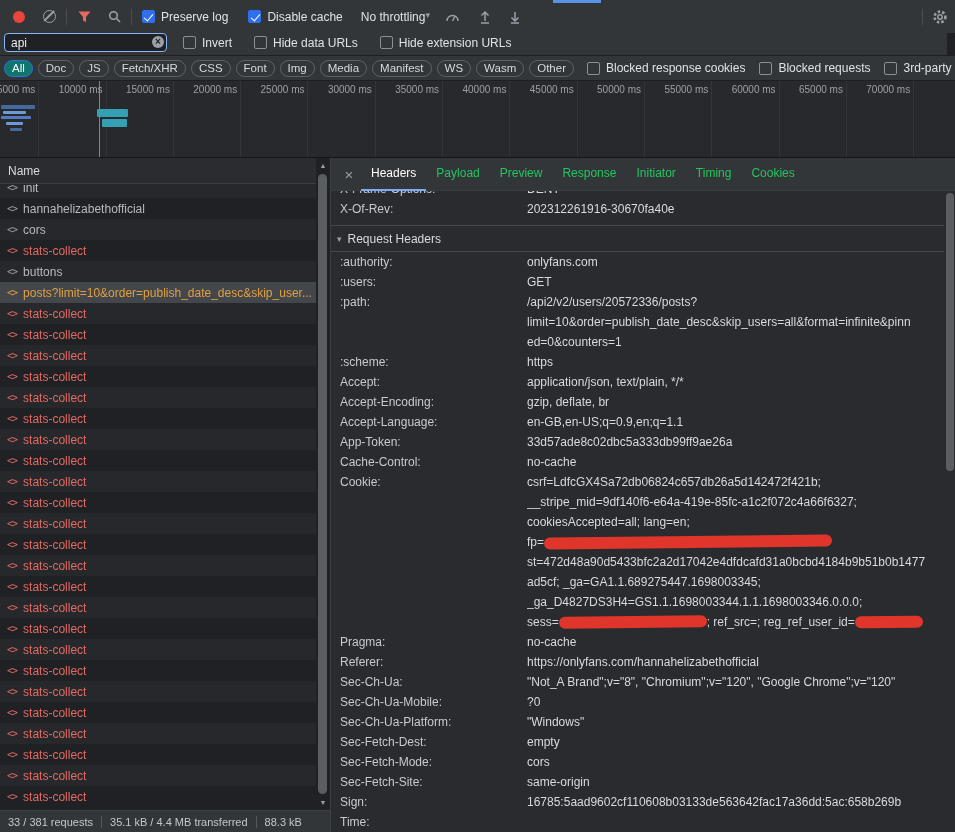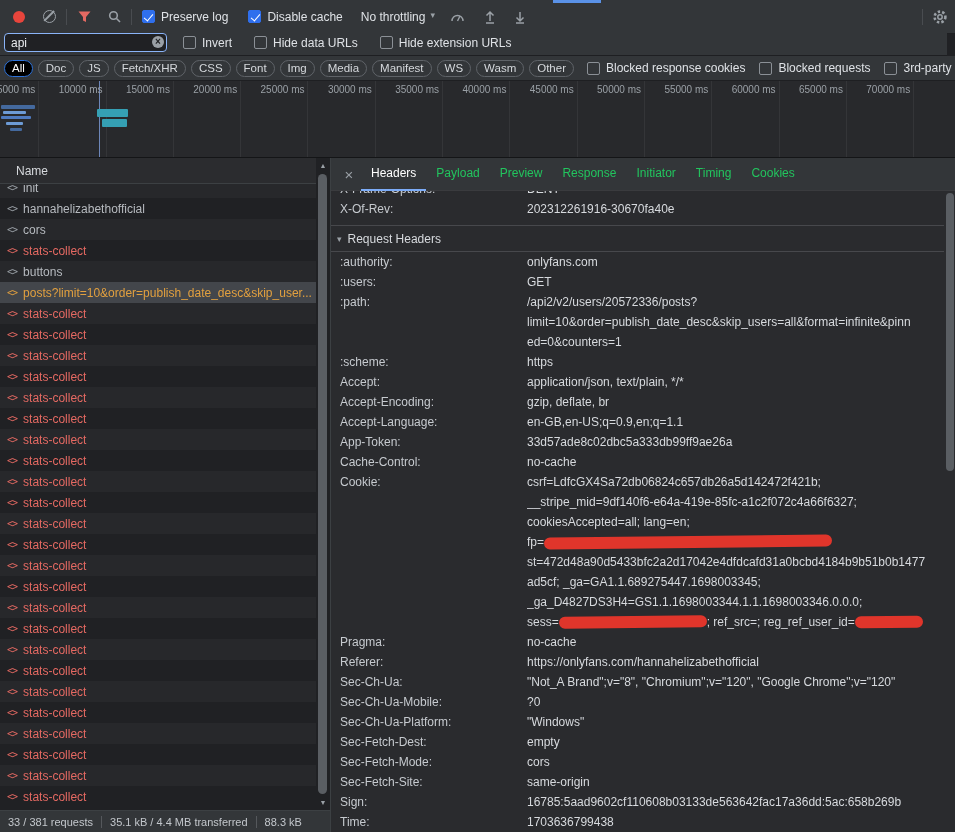--- a/index.html
+++ b/index.html
@@ -14,55 +14,55 @@
   .tb-btn{display:inline-flex;align-items:center;justify-content:center;width:22px;height:22px;cursor:pointer;flex:none}
   .rec-dot{width:12px;height:12px;border-radius:50%;background:#e8453c}
   .no-sign{position:relative;width:13px;height:13px;border:1.5px solid #9aa0a6;border-radius:50%}
   .no-sign::after{content:"";position:absolute;left:-2px;top:4.2px;width:14px;height:1.5px;background:#9aa0a6;transform:rotate(-45deg)}
   .sep{width:1px;height:16px;background:#494c50;margin:0 6px;flex:none}
   .cb-label{display:inline-flex;align-items:center;gap:6px;cursor:pointer;white-space:nowrap}
   .checkbox{width:13px;height:13px;border:1.5px solid #8b9096;border-radius:2px;position:relative;flex:none;background:transparent}
   .checkbox.checked{background:#2f6fed;border-color:#2f6fed}
   .checkbox.checked::after{content:"";position:absolute;left:3.4px;top:0.6px;width:4px;height:8px;
     border:solid #fff;border-width:0 1.8px 1.8px 0;transform:rotate(40deg)}
-  .dropdown{display:inline-flex;align-items:flex-start;gap:5px;cursor:pointer;white-space:nowrap}
+  .dropdown{display:inline-flex;align-items:flex-start;cursor:pointer;white-space:nowrap}
   .caret{color:#9aa0a6;font-size:9px}
   .tb-right{margin-left:auto;display:flex;align-items:center;padding-right:4px}
 
   
   .filterbar{position:absolute;top:30px;left:0;right:8px;height:26px;background:#333639;
     border-bottom:1px solid #1e1f22;display:flex;align-items:center;color:#dfe2e6}
   .filter-wrap{position:relative;margin-left:4px;width:163px;height:19px;flex:none}
   .filter-input{width:100%;height:100%;background:#202124;border:1px solid #8ab4f8;border-radius:4px;
     color:#e8eaed;font:12px "Liberation Sans",sans-serif;padding:0 18px 0 6px;outline:none}
   .clear-x{position:absolute;right:3px;top:3px;width:12px;height:12px;border-radius:50%;background:#9aa0a6;
     color:#202124;font-size:10px;line-height:12px;text-align:center;cursor:pointer;font-weight:bold}
 
   
   .chipsbar{position:absolute;top:56px;left:0;right:0;height:25px;background:#333639;
     border-bottom:1px solid #1e1f22;display:flex;align-items:center;color:#dfe2e6}
   .chips{display:flex;align-items:center;gap:5px;margin-left:4px}
   .chip{padding:1.5px 7px;border:1px solid #5f6368;border-radius:9px;font-size:11.5px;color:#d5d8dc;
     cursor:pointer;white-space:nowrap}
-  .chip.selected{background:#000000;border-color:#2d72d9;color:#fff}
+  .chip.selected{background:#0f766e;border-color:#2d72d9;color:#fff}
   .chip-cbs{display:flex;align-items:center;gap:14px;margin-left:13px}
 
   
   .overview{position:absolute;top:81px;left:0;right:0;height:77px;background:#28292c;
     border-bottom:1px solid #141517;overflow:hidden}
   .ov-cell{position:absolute;top:0;bottom:0;border-right:1px solid rgba(255,255,255,.06)}
   .ov-label{position:absolute;top:3px;right:3px;font-size:10px;color:#9aa0a6;white-space:nowrap}
   .ov-bar{position:absolute;border-radius:1px}
   .ov-cursor{position:absolute;left:99px;top:0;bottom:0;width:1px;background:#6d86b8}
 
   
   .main{position:absolute;top:158px;left:0;right:0;bottom:0}
   .left{position:absolute;left:0;top:0;width:330px;bottom:0}
   .list-header{position:absolute;top:0;left:0;right:0;height:26px;background:#2b2c2f;
-    border-bottom:1px solid #3c4043;display:flex;align-items:center;padding-left:16px;color:#d7dade}
+    border-bottom:1px solid #3c4043;display:flex;align-items:center;padding-left:8px;color:#d7dade}
   .rows-clip{position:absolute;top:26px;left:0;right:14px;bottom:22px;overflow:hidden;background:#202124}
   #rows{margin-top:-7px}
   .row{height:21px;display:flex;align-items:center;padding-left:7px;gap:6px;cursor:pointer}
   .row:nth-child(odd){background:#27282b}
   .ric{font-family:"DejaVu Sans Mono",monospace;font-size:10px;letter-spacing:-1px;flex:none}
   .rlabel{white-space:nowrap;overflow:hidden;flex:1}
   .r-normal{color:#b6babf}.r-normal .ric{color:#9aa0a6}
   .r-error{color:#e46962}
   .row.r-selected{background:#43464b;color:#e2a03f}
 
@@ -560,23 +560,20 @@
               </div>
             </div>
             <div class="hrow">
               <span class="hname">Sign:</span>
               <div class="hval">
                 <div class="line"><span>16785:5aad9602cf110608b03133de563642fac17a36dd:5ac:658b269b</span></div>
               </div>
             </div>
             <div class="hrow">
               <span class="hname">Time:</span>
-              <div class="hval">
-                <div class="line"><span>1703636799438</span></div>
-              </div>
             </div>
           </div>
       </div>
       <div class="right-scroll">
         <span class="rthumb"></span>
       </div>
     </div>
 
   </div>
 </div>

